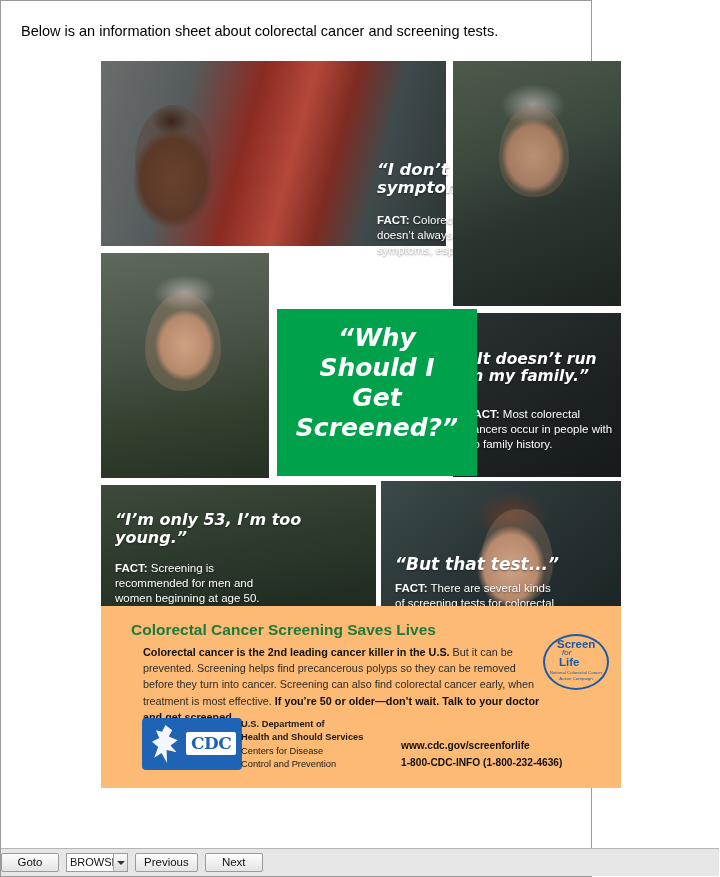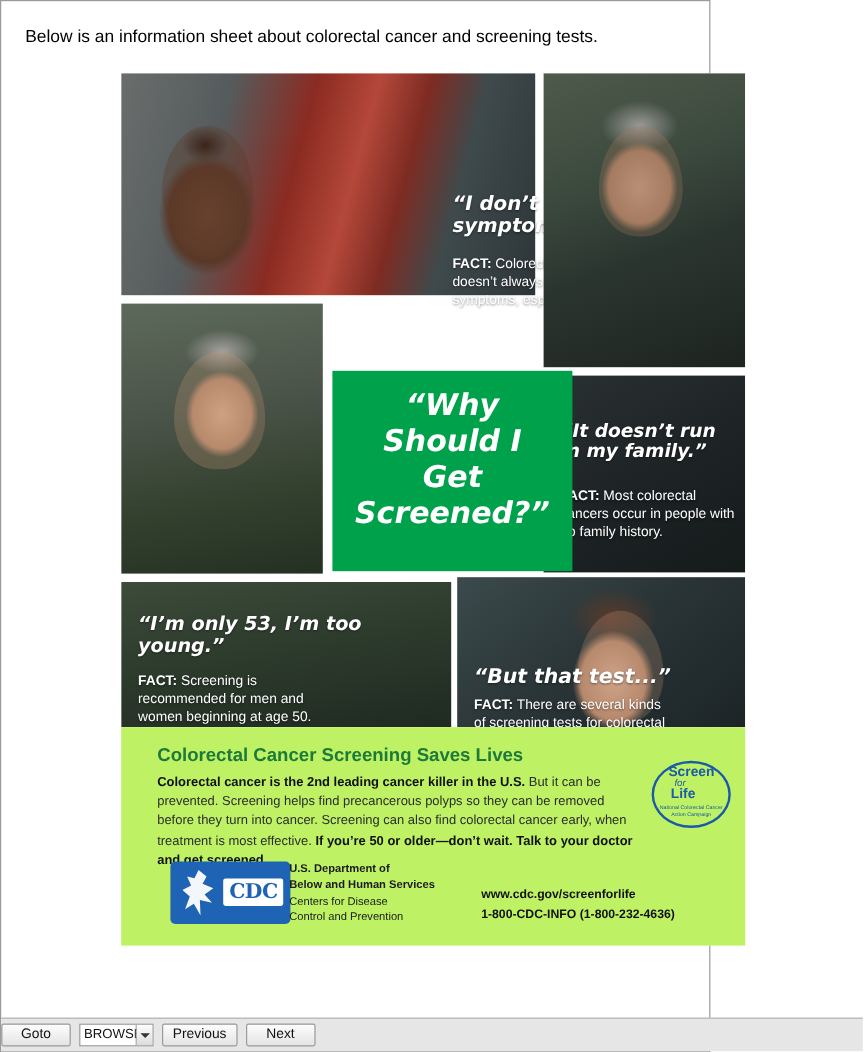--- a/index.html
+++ b/index.html
@@ -108,30 +108,30 @@
     font-style: italic;
     font-weight: bold;
     font-size: 25px;
     line-height: 1.2;
   }
 
   
   .band {
     position: absolute;
     left: 0; top: 545px; width: 520px; height: 182px;
-    background: #bef264;
+    background: #fdba74;
   }
   .band-head {
     position: absolute; left: 30px; top: 15px;
     color: #1d7a3a;
     font-weight: bold;
     font-size: 15.5px;
   }
   .band-body {
-    position: absolute; left: 30px; top: 38px; width: 400px;
+    position: absolute; left: 42px; top: 38px; width: 400px;
     font-size: 10.8px;
     line-height: 1.5;
     color: #2b2b2b;
   }
   .band-body b { font-weight: bold; color: #111; }
 
   
   .sfl {
     position: absolute; right: 8px; top: 18px;
     width: 72px; height: 72px;
@@ -311,21 +311,21 @@
       </div>
 
       <div class="hhs">
         <div class="bird"></div>
         <div class="cdc-box">
           <span>CDC</span>
         </div>
       </div>
       <div class="hhs-text">
         <b>U.S. Department of</b><br>
-        <b>Below and Human Services</b><br>
+        <b>Health and Should Services</b><br>
         <span>Centers for Disease</span><br>
         <span>Control and Prevention</span>
       </div>
       <div class="contact">
         <div>www.cdc.gov/screenforlife</div>
         <div>1-800-CDC-INFO (1-800-232-4636)</div>
       </div>
     </div>
   </div>
 

